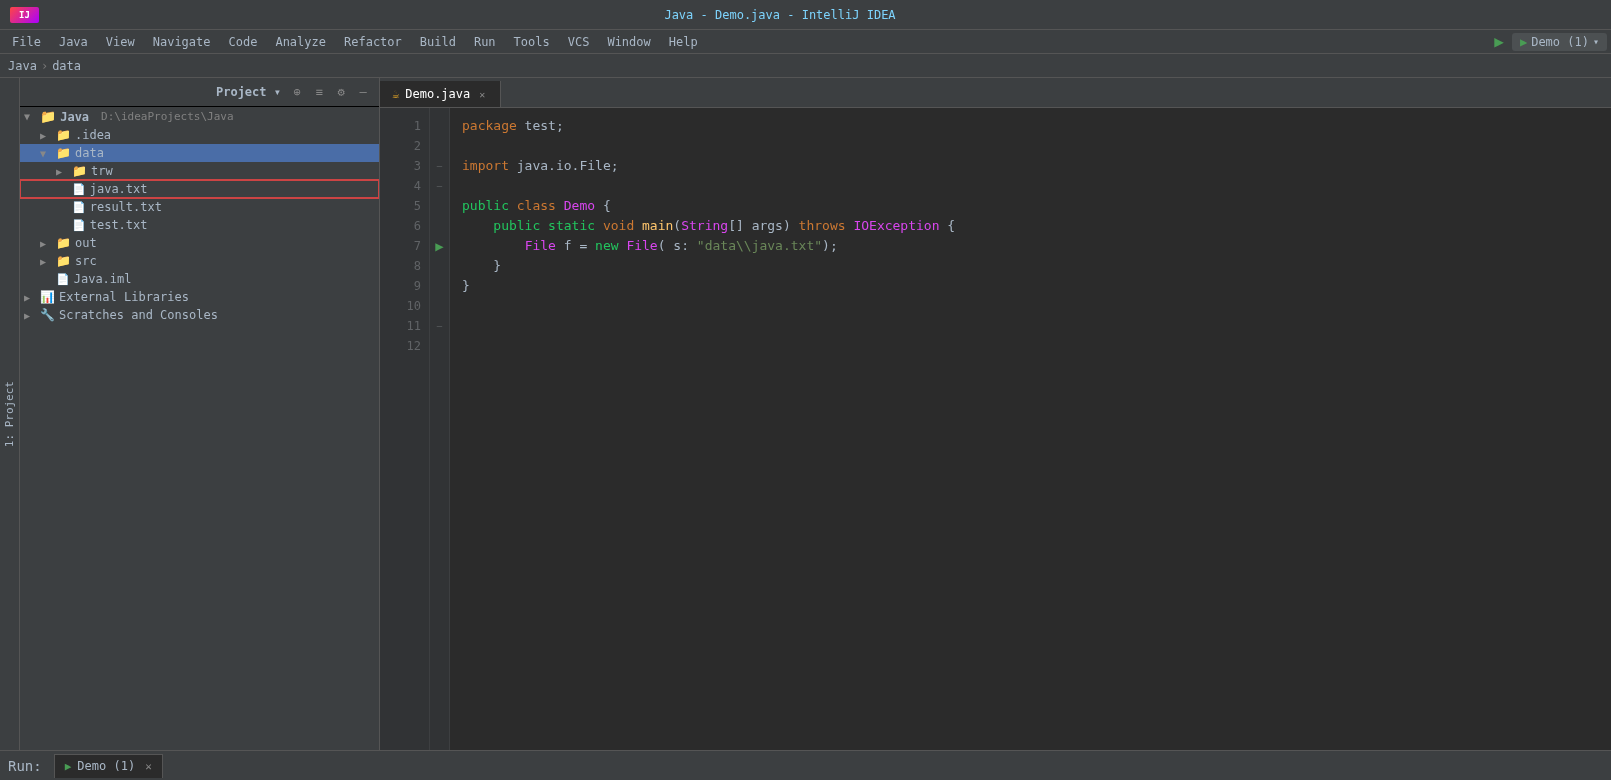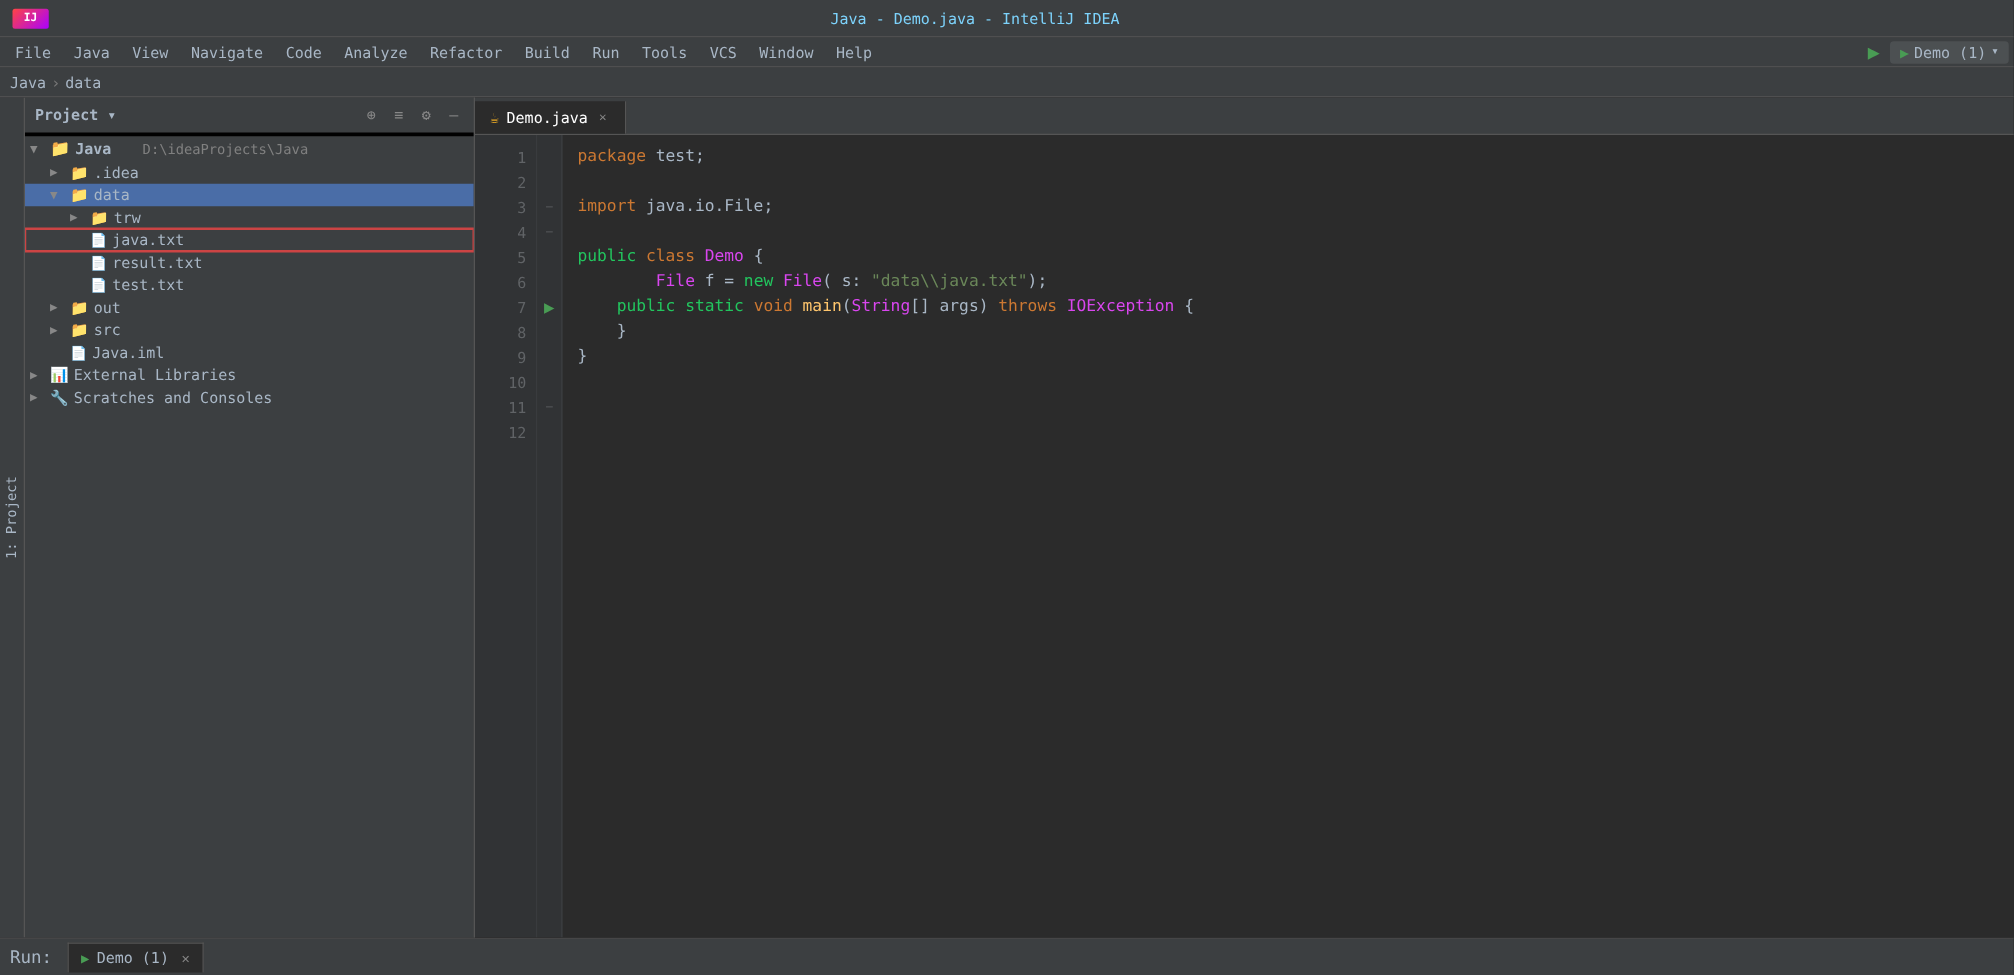--- a/index.html
+++ b/index.html
@@ -82,22 +82,23 @@
     .sidebar-inner {
       margin-left: 20px;
       flex: 1;
       overflow-y: auto;
       overflow-x: hidden;
     }
     .sidebar-header {
       display: flex;
       align-items: center;
       padding: 6px 8px;
-      border-bottom: 3px solid #000000;
+      border-bottom: 1px solid #000000;
       gap: 8px;
+      text-align: right;
     }
     .sidebar-title {
       font-size: 12px;
       font-weight: bold;
       color: #a9b7c6;
       flex: 1;
     }
     .sidebar-icons {
       display: flex;
       gap: 6px;
@@ -363,21 +364,21 @@
           <div class="sidebar-icon-btn" title="Collapse">≡</div>
           <div class="sidebar-icon-btn" title="Settings">⚙</div>
           <div class="sidebar-icon-btn" title="Hide">—</div>
         </div>
       </div>
 
       <div class="tree-item" style="padding-left:4px;">
         <span class="expand-arrow">▼</span>
         <span style="color:#d4a843;font-size:13px;">📁</span>
         <span style="font-weight:bold;">Java</span>
-        <span style="color:#808080;font-size:11px;margin-left:21px;text-align:right;">D:\ideaProjects\Java</span>
+        <span style="color:#808080;font-size:11px;margin-left:8px;text-align:right;">D:\ideaProjects\Java</span>
       </div>
 
       <div class="tree-item" style="padding-left:20px;">
         <span class="expand-arrow">▶</span>
         <span style="color:#d4a843;">📁</span>
         <span>.idea</span>
       </div>
 
       <div class="tree-item selected" style="padding-left:20px;">
         <span class="expand-arrow">▼</span>
@@ -483,22 +484,22 @@
         <div class="gutter-item"></div>
         <div class="gutter-item"></div>
       </div>
 
       <div class="code-lines">
         <div class="code-line"><span class="kw">package</span> test;</div>
         <div class="code-line">&nbsp;</div>
         <div class="code-line"><span class="kw">import</span> java.io.File;</div>
         <div class="code-line">&nbsp;</div>
         <div class="code-line"><span class="kw2">public</span> <span class="kw">class</span> <span class="cls">Demo</span> {</div>
+        <div class="code-line">&nbsp;&nbsp;&nbsp;&nbsp;<span class="kw2">public</span> <span class="kw2">static</span> <span class="kw">void</span> <span class="method">main</span>(<span class="cls">String</span>[] args) <span class="kw">throws</span> <span class="cls">IOException</span> {</div>
         <div class="code-line">&nbsp;&nbsp;&nbsp;&nbsp;&nbsp;&nbsp;&nbsp;&nbsp;<span class="cls">File</span> f = <span class="kw2">new</span> <span class="cls">File</span>( s: <span class="string">"data\\java.txt"</span>);</div>
-        <div class="code-line">&nbsp;&nbsp;&nbsp;&nbsp;<span class="kw2">public</span> <span class="kw2">static</span> <span class="kw">void</span> <span class="method">main</span>(<span class="cls">String</span>[] args) <span class="kw">throws</span> <span class="cls">IOException</span> {</div>
         <div class="code-line">&nbsp;&nbsp;&nbsp;&nbsp;}</div>
         <div class="code-line">}</div>
         <div class="code-line">&nbsp;</div>
       </div>
     </div>
   </div>
 </div>
 
 <div class="run-panel">
   <div class="run-tab-bar">

